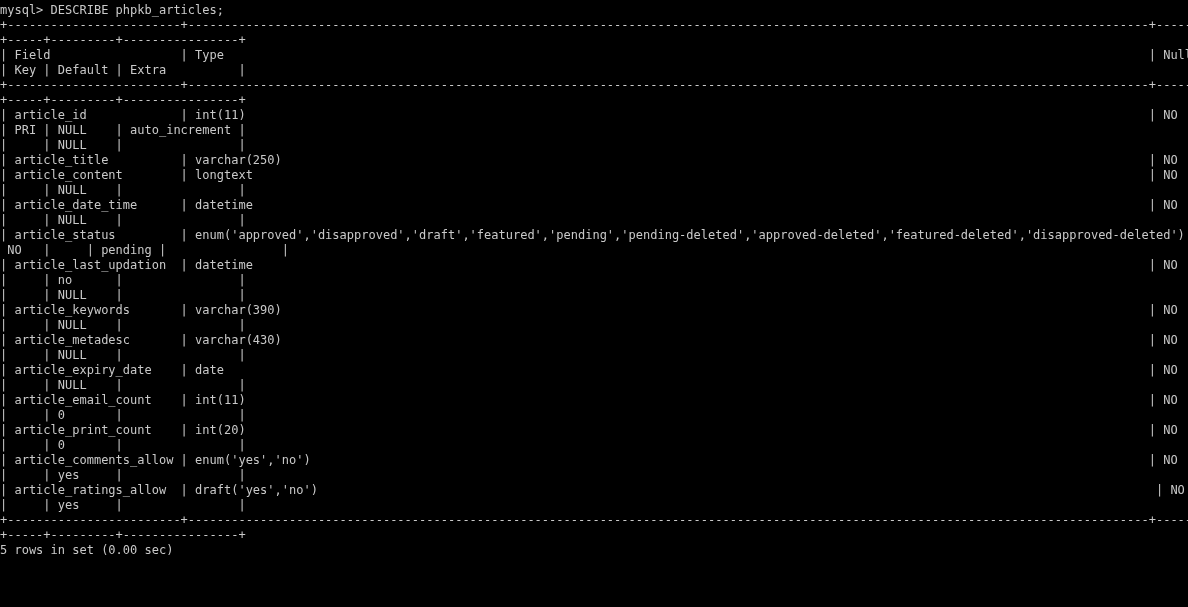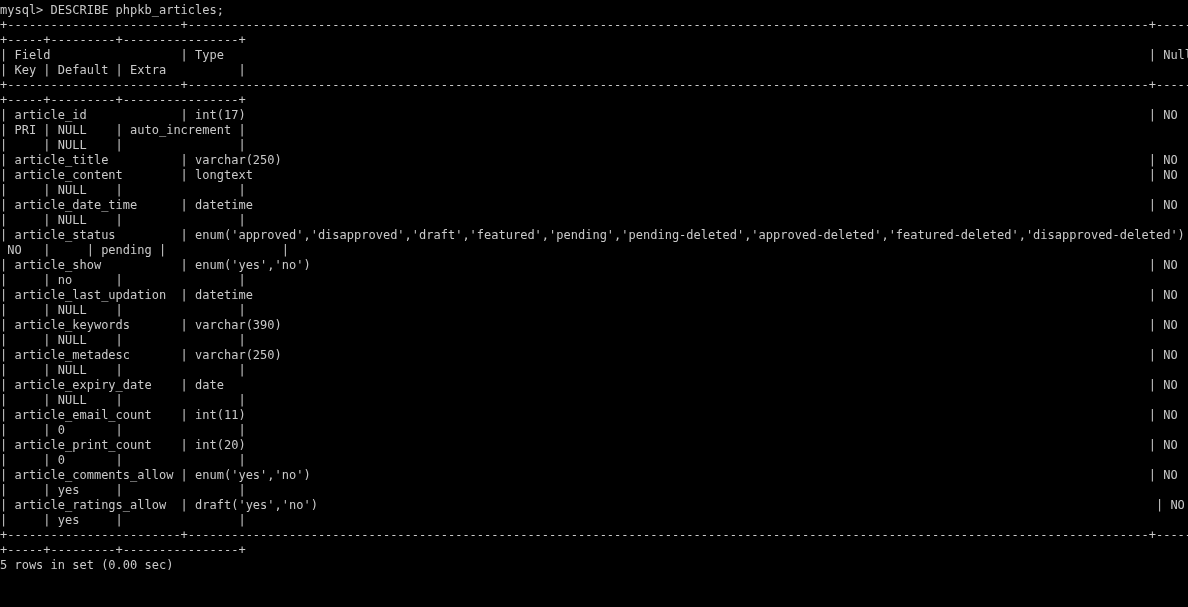--- a/index.html
+++ b/index.html
@@ -52,37 +52,36 @@
 
 <div id="terminal">
   <div id="screen">
       <div class="term-line first">mysql&gt; DESCRIBE phpkb_articles;</div>
       <div class="term-line">+------------------------+-------------------------------------------------------------------------------------------------------------------------------------+------</div>
       <div class="term-line">+-----+---------+----------------+</div>
       <div class="term-line">| Field                  | Type                                                                                                                                | Null </div>
       <div class="term-line">| Key | Default | Extra          |</div>
       <div class="term-line">+------------------------+-------------------------------------------------------------------------------------------------------------------------------------+------</div>
       <div class="term-line">+-----+---------+----------------+</div>
-      <div class="term-line">| article_id             | int(17)                                                                                                                             | NO   </div>
+      <div class="term-line">| article_id             | int(11)                                                                                                                             | NO   </div>
       <div class="term-line">| PRI | NULL    | auto_increment |</div>
       <div class="term-line">|     | NULL    |                |</div>
       <div class="term-line">| article_title          | varchar(250)                                                                                                                        | NO   </div>
       <div class="term-line">| article_content        | longtext                                                                                                                            | NO   </div>
       <div class="term-line">|     | NULL    |                |</div>
       <div class="term-line">| article_date_time      | datetime                                                                                                                            | NO   </div>
       <div class="term-line">|     | NULL    |                |</div>
       <div class="term-line">| article_status         | enum('approved','disapproved','draft','featured','pending','pending-deleted','approved-deleted','featured-deleted','disapproved-deleted') |</div>
       <div class="term-line"> NO   |     | pending |                |</div>
-      <div class="term-line">| article_show           | enum('yes','no')                                                                                                                    | NO   </div>
+      <div class="term-line">| article_last_updation  | datetime                                                                                                                            | NO   </div>
       <div class="term-line">|     | no      |                |</div>
-      <div class="term-line">| article_last_updation  | datetime                                                                                                                            | NO   </div>
       <div class="term-line">|     | NULL    |                |</div>
       <div class="term-line">| article_keywords       | varchar(390)                                                                                                                        | NO   </div>
       <div class="term-line">|     | NULL    |                |</div>
-      <div class="term-line">| article_metadesc       | varchar(250)                                                                                                                        | NO   </div>
+      <div class="term-line">| article_metadesc       | varchar(430)                                                                                                                        | NO   </div>
       <div class="term-line">|     | NULL    |                |</div>
       <div class="term-line">| article_expiry_date    | date                                                                                                                                | NO   </div>
       <div class="term-line">|     | NULL    |                |</div>
       <div class="term-line">| article_email_count    | int(11)                                                                                                                             | NO   </div>
       <div class="term-line">|     | 0       |                |</div>
       <div class="term-line">| article_print_count    | int(20)                                                                                                                             | NO   </div>
       <div class="term-line">|     | 0       |                |</div>
       <div class="term-line">| article_comments_allow | enum('yes','no')                                                                                                                    | NO   </div>
       <div class="term-line">|     | yes     |                |</div>
       <div class="term-line">| article_ratings_allow  | draft('yes','no')                                                                                                                    | NO   </div>

